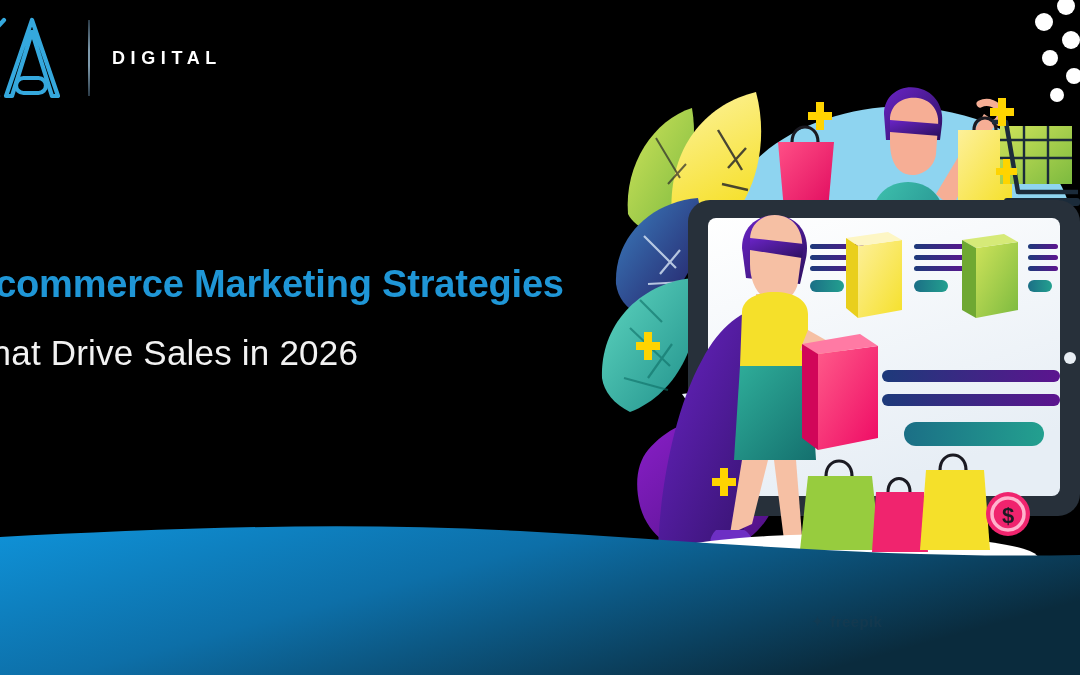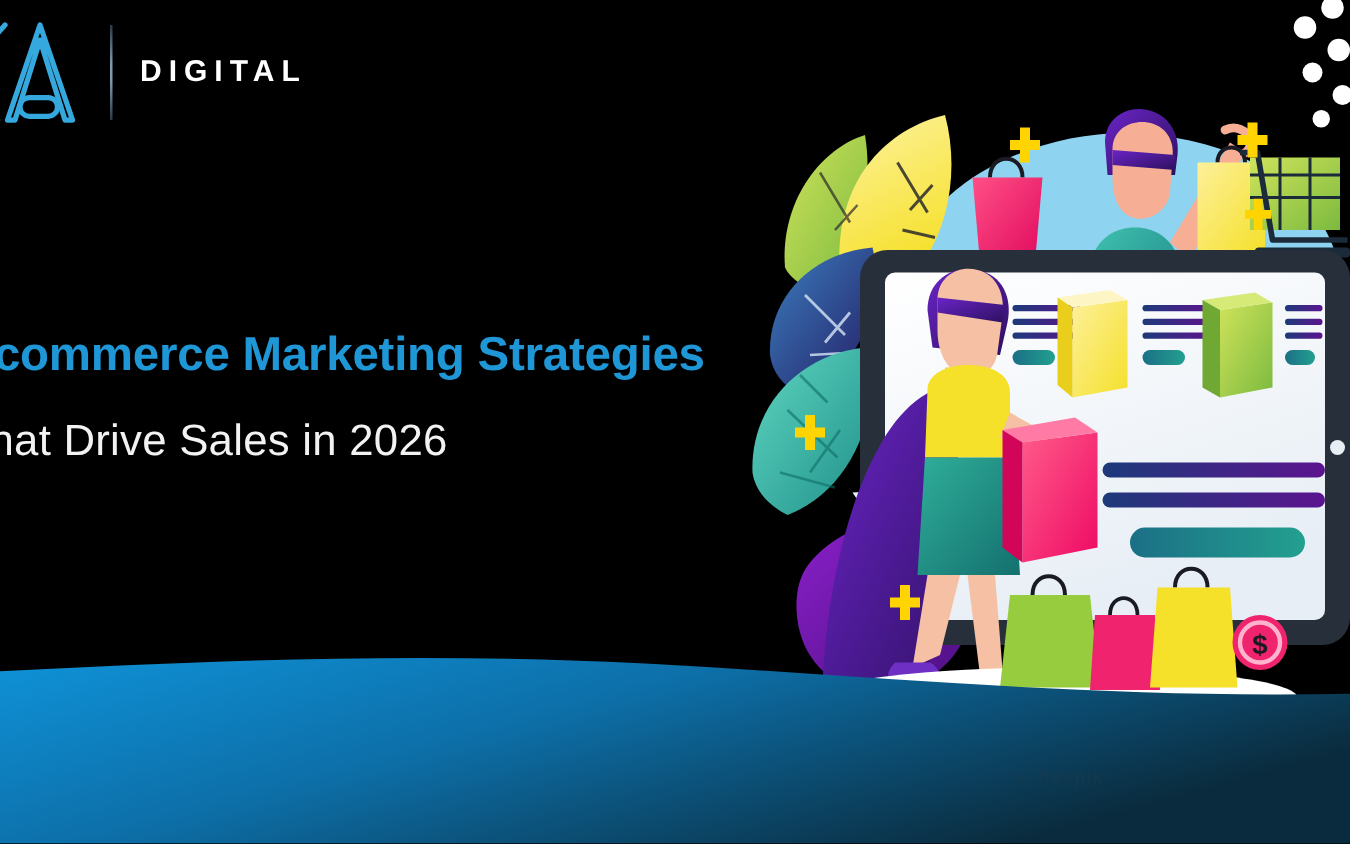--- a/index.html
+++ b/index.html
@@ -7,21 +7,21 @@
   body { font-family:"Liberation Sans", sans-serif; }
 
   #stage { position:relative; width:1080px; height:675px; background:#000000; overflow:hidden; }
 
   
   #logo-block { position:absolute; left:-46px; top:8px; display:flex; align-items:center; gap:0px; }
   #logo-mark { width:120px; height:100px; }
   #logo-divider { width:2px; height:76px; margin-left:14px; margin-right:22px;
      background:linear-gradient(180deg,#2a3a46,#7d99ab 40%,#7d99ab 60%,#2a3a46); }
   #logo-words { display:flex; flex-direction:column; gap:5px; }
-  #logo-words span { color:#ffffff; font-weight:700; font-size:24px; letter-spacing:5.6px; line-height:1; white-space:nowrap; }
+  #logo-words span { color:#ffffff; font-weight:700; font-size:18px; letter-spacing:5.6px; line-height:1; white-space:nowrap; }
 
   
   #headline { position:absolute; left:-30px; top:262px; width:700px; }
   #headline-line1 { font-size:38px; font-weight:700; color:#1f96d6; letter-spacing:-0.2px; line-height:1.2; white-space:nowrap; }
   #headline-line2 { font-size:35px; font-weight:400; color:#f2f2f2; letter-spacing:0.2px; line-height:1.2; margin-top:24px; white-space:nowrap; }
 
   
   #bottom-wave { position:absolute; left:0; bottom:0; width:1080px; height:160px; }
 
   

